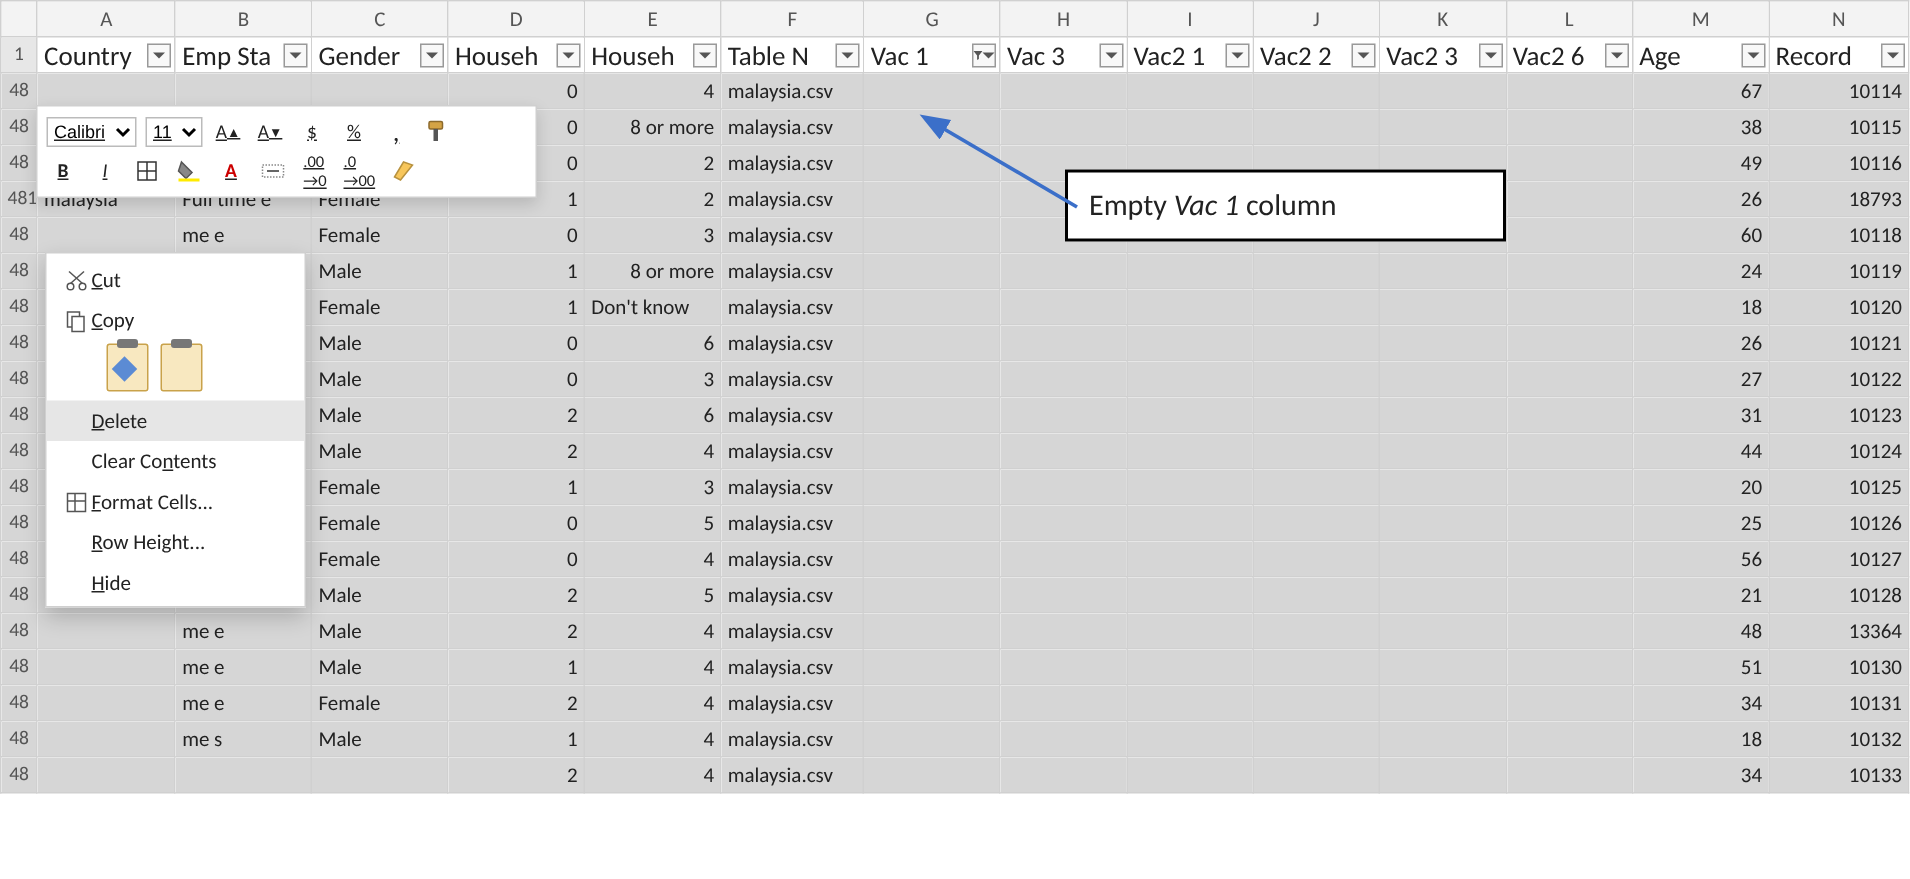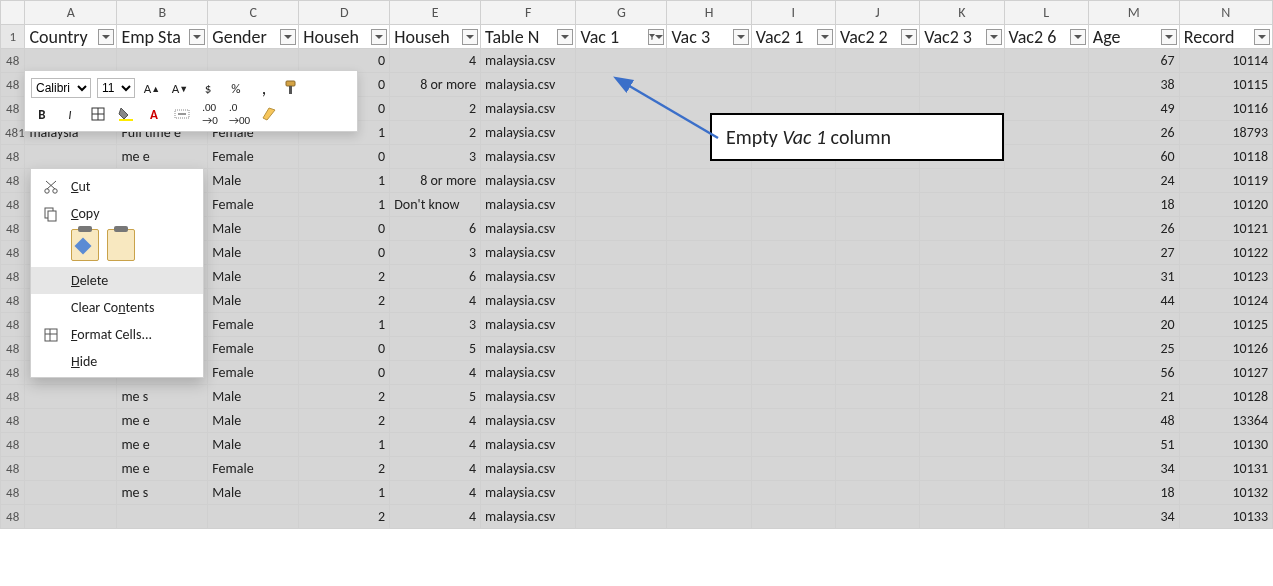--- a/index.html
+++ b/index.html
@@ -86,20 +86,21 @@
     box-shadow: 0 4px 10px rgba(0,0,0,0.15);
     z-index: 50;
     padding: 4px 6px;
     font-size: 13px;
   }
   .mini-toolbar .row {
     display: flex;
     align-items: center;
     gap: 6px;
     height: 26px;
+    text-decoration: underline;
   }
   .mini-toolbar select, .mini-toolbar .sizebox {
     height: 20px;
     font-size: 12px;
     border: 1px solid #bbb;
     background: #fff;
   }
   .mini-toolbar .btn {
     min-width: 18px;
     height: 20px;
@@ -120,21 +121,20 @@
     background: #fff;
     border: 1px solid #cfcfcf;
     box-shadow: 0 6px 14px rgba(0,0,0,0.2);
     z-index: 60;
     padding: 4px 0 2px 0;
     font-size: 14px;
   }
   .ctx-menu .item {
     display: flex;
     align-items: center;
-    gap: 10px;
     padding: 5px 14px 5px 10px;
   }
   .ctx-menu .item.hover { background: #e6e6e6; }
   .ctx-menu .icon-slot { width: 20px; display: flex; justify-content: center; }
   .ctx-menu .icon-slot svg { width: 16px; height: 16px; }
   .ctx-menu .label u { text-decoration: underline; }
   .ctx-menu .paste-icons { display: flex; gap: 8px; padding: 2px 0 6px 40px; }
   .ctx-menu .paste-icons .pi {
     width: 26px; height: 30px;
     border: 1px solid #c9a24a;
@@ -676,20 +676,24 @@
       <svg viewBox="0 0 16 16">
           <rect x="2" y="2" width="12" height="12" fill="none" stroke="#555"></rect>
           <line x1="2" y1="7" x2="14" y2="7" stroke="#555"></line>
           <line x1="7" y1="2" x2="7" y2="14" stroke="#555"></line>
         </svg>
     </span>
     <span class="label"><u>F</u>ormat Cells...</span>
   </div>
   <div class="item">
     <span class="icon-slot"></span>
+    <span class="label"><u>R</u>ow Height...</span>
+  </div>
+  <div class="item">
+    <span class="icon-slot"></span>
     <span class="label"><u>H</u>ide</span>
   </div>
 </div>
 
 <div class="arrow" style="left:618px;top:78px;">
   <svg width="120" height="70">
     <defs>
       <marker id="ah" markerWidth="10" markerHeight="10" refX="2" refY="3" orient="auto">
         <path d="M0,0 L0,6 L8,3 Z" fill="#3b6fc9"></path>
       </marker>

